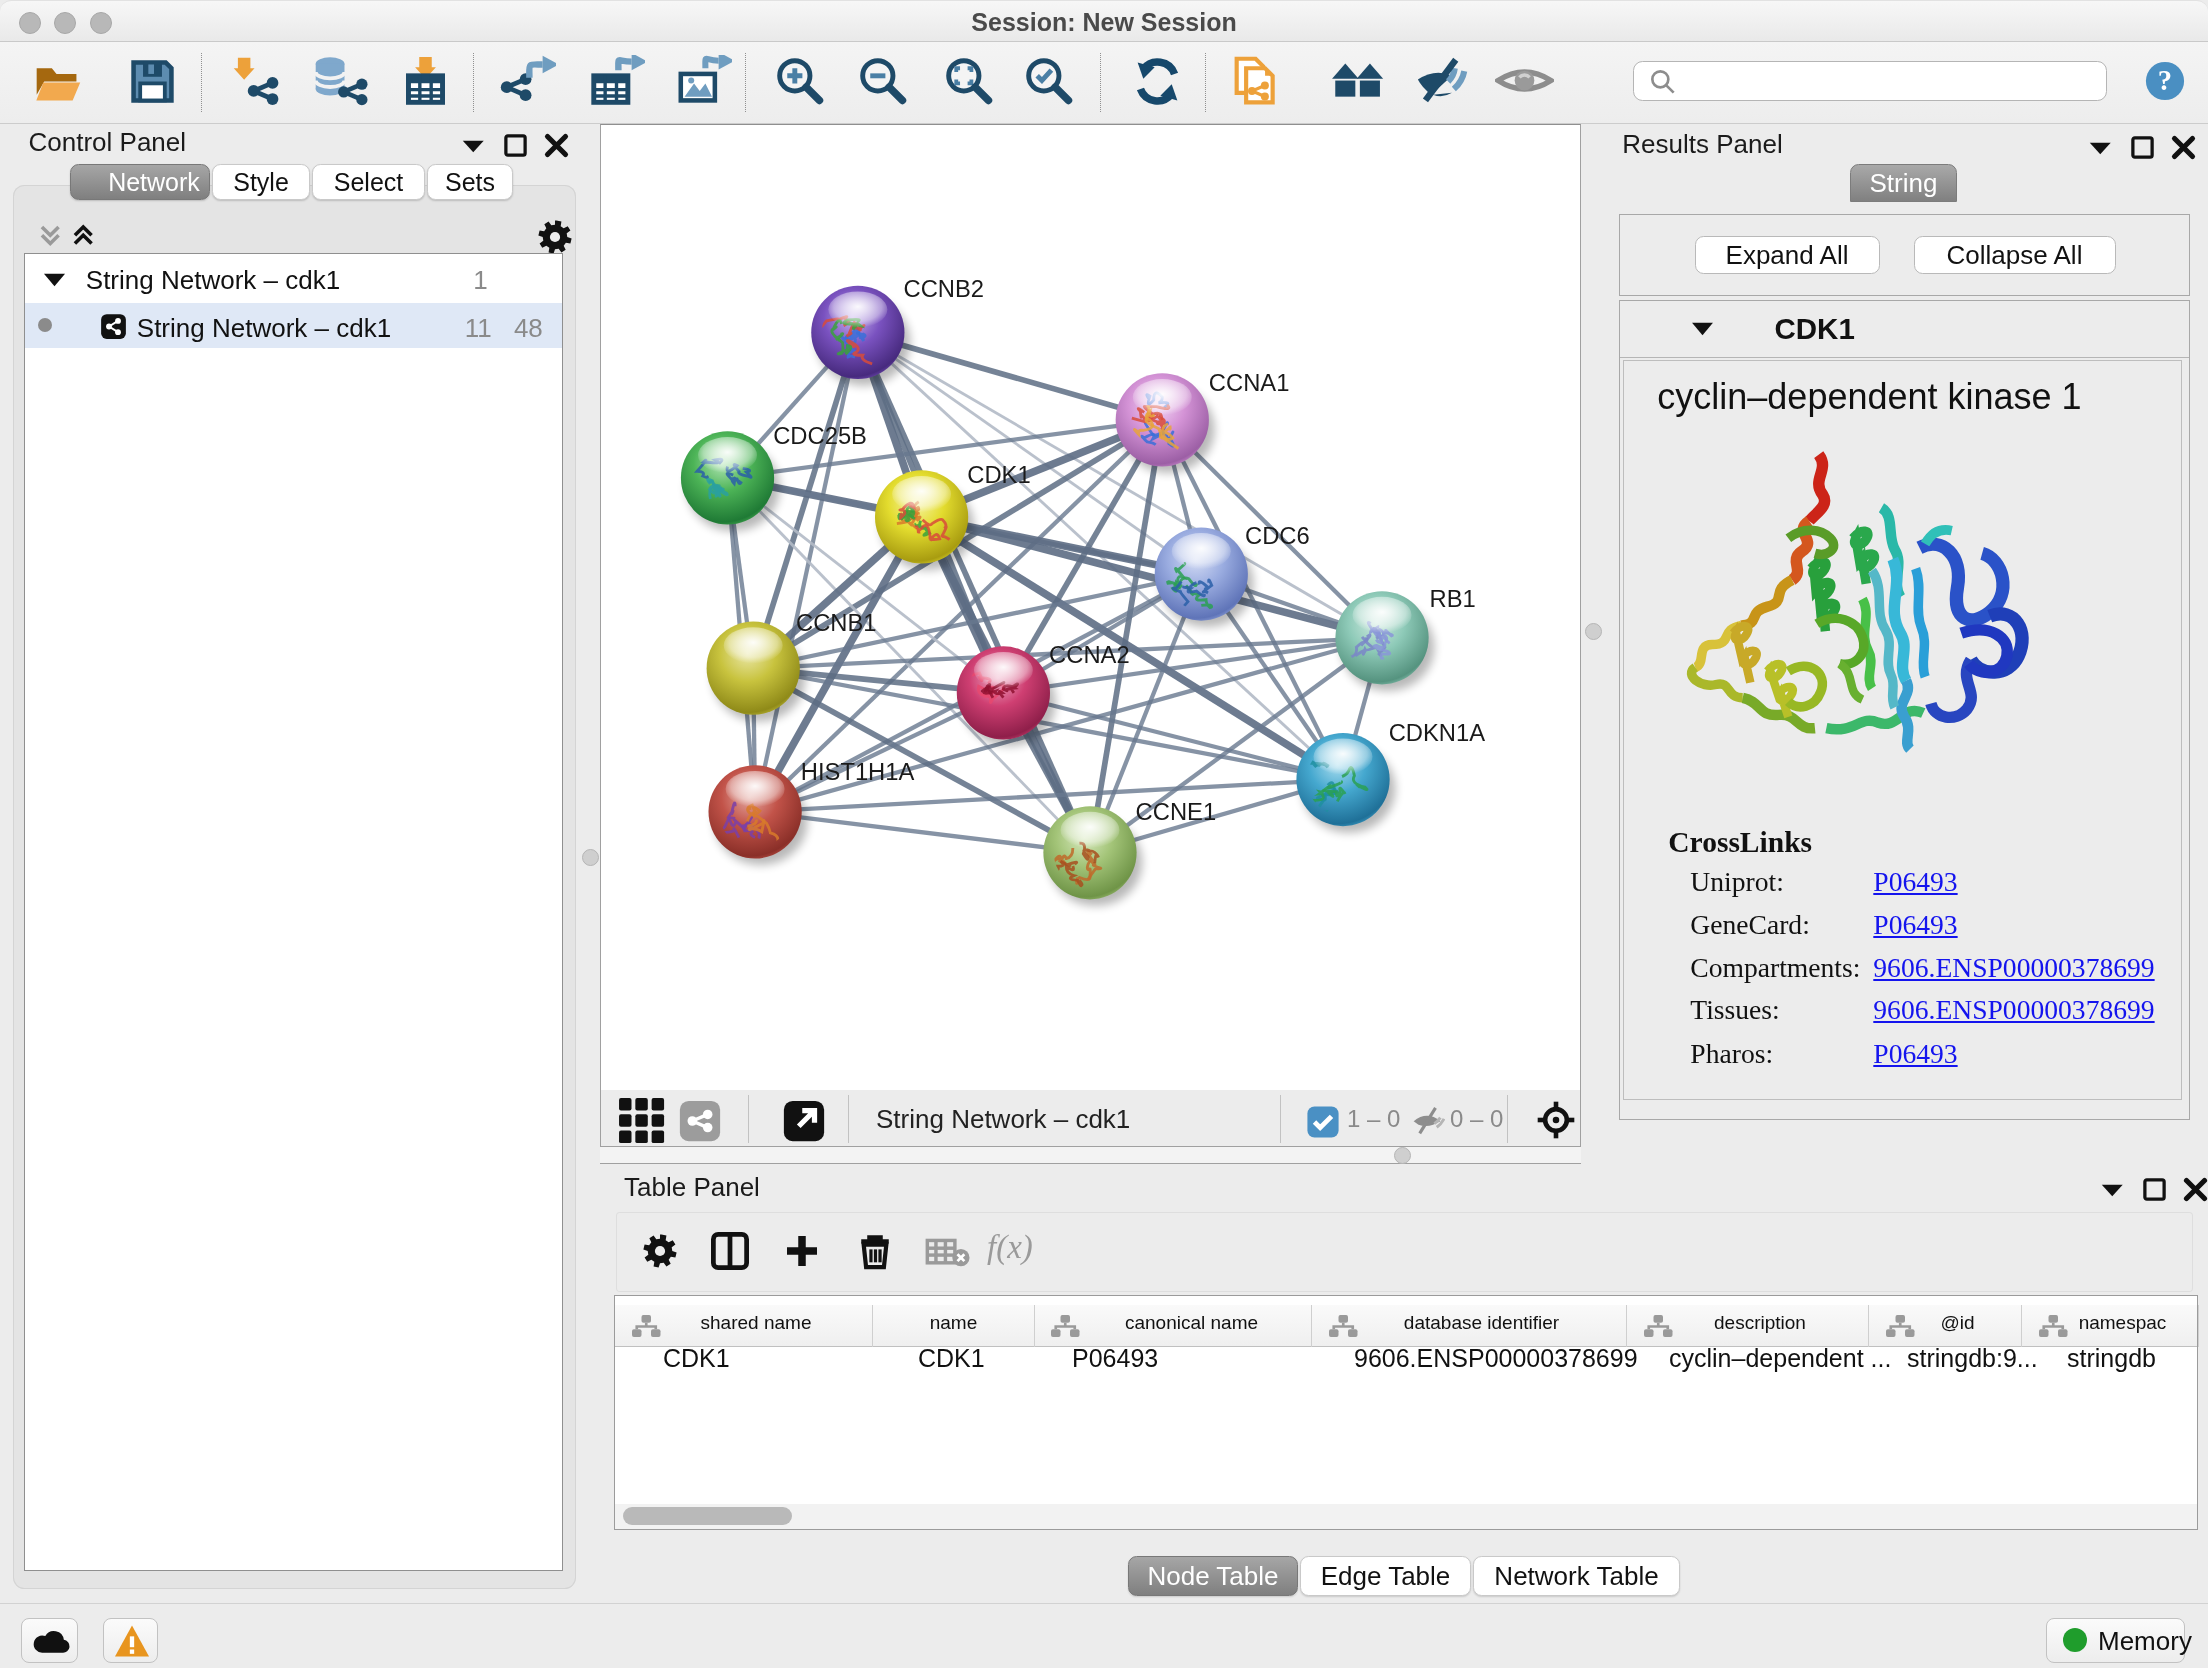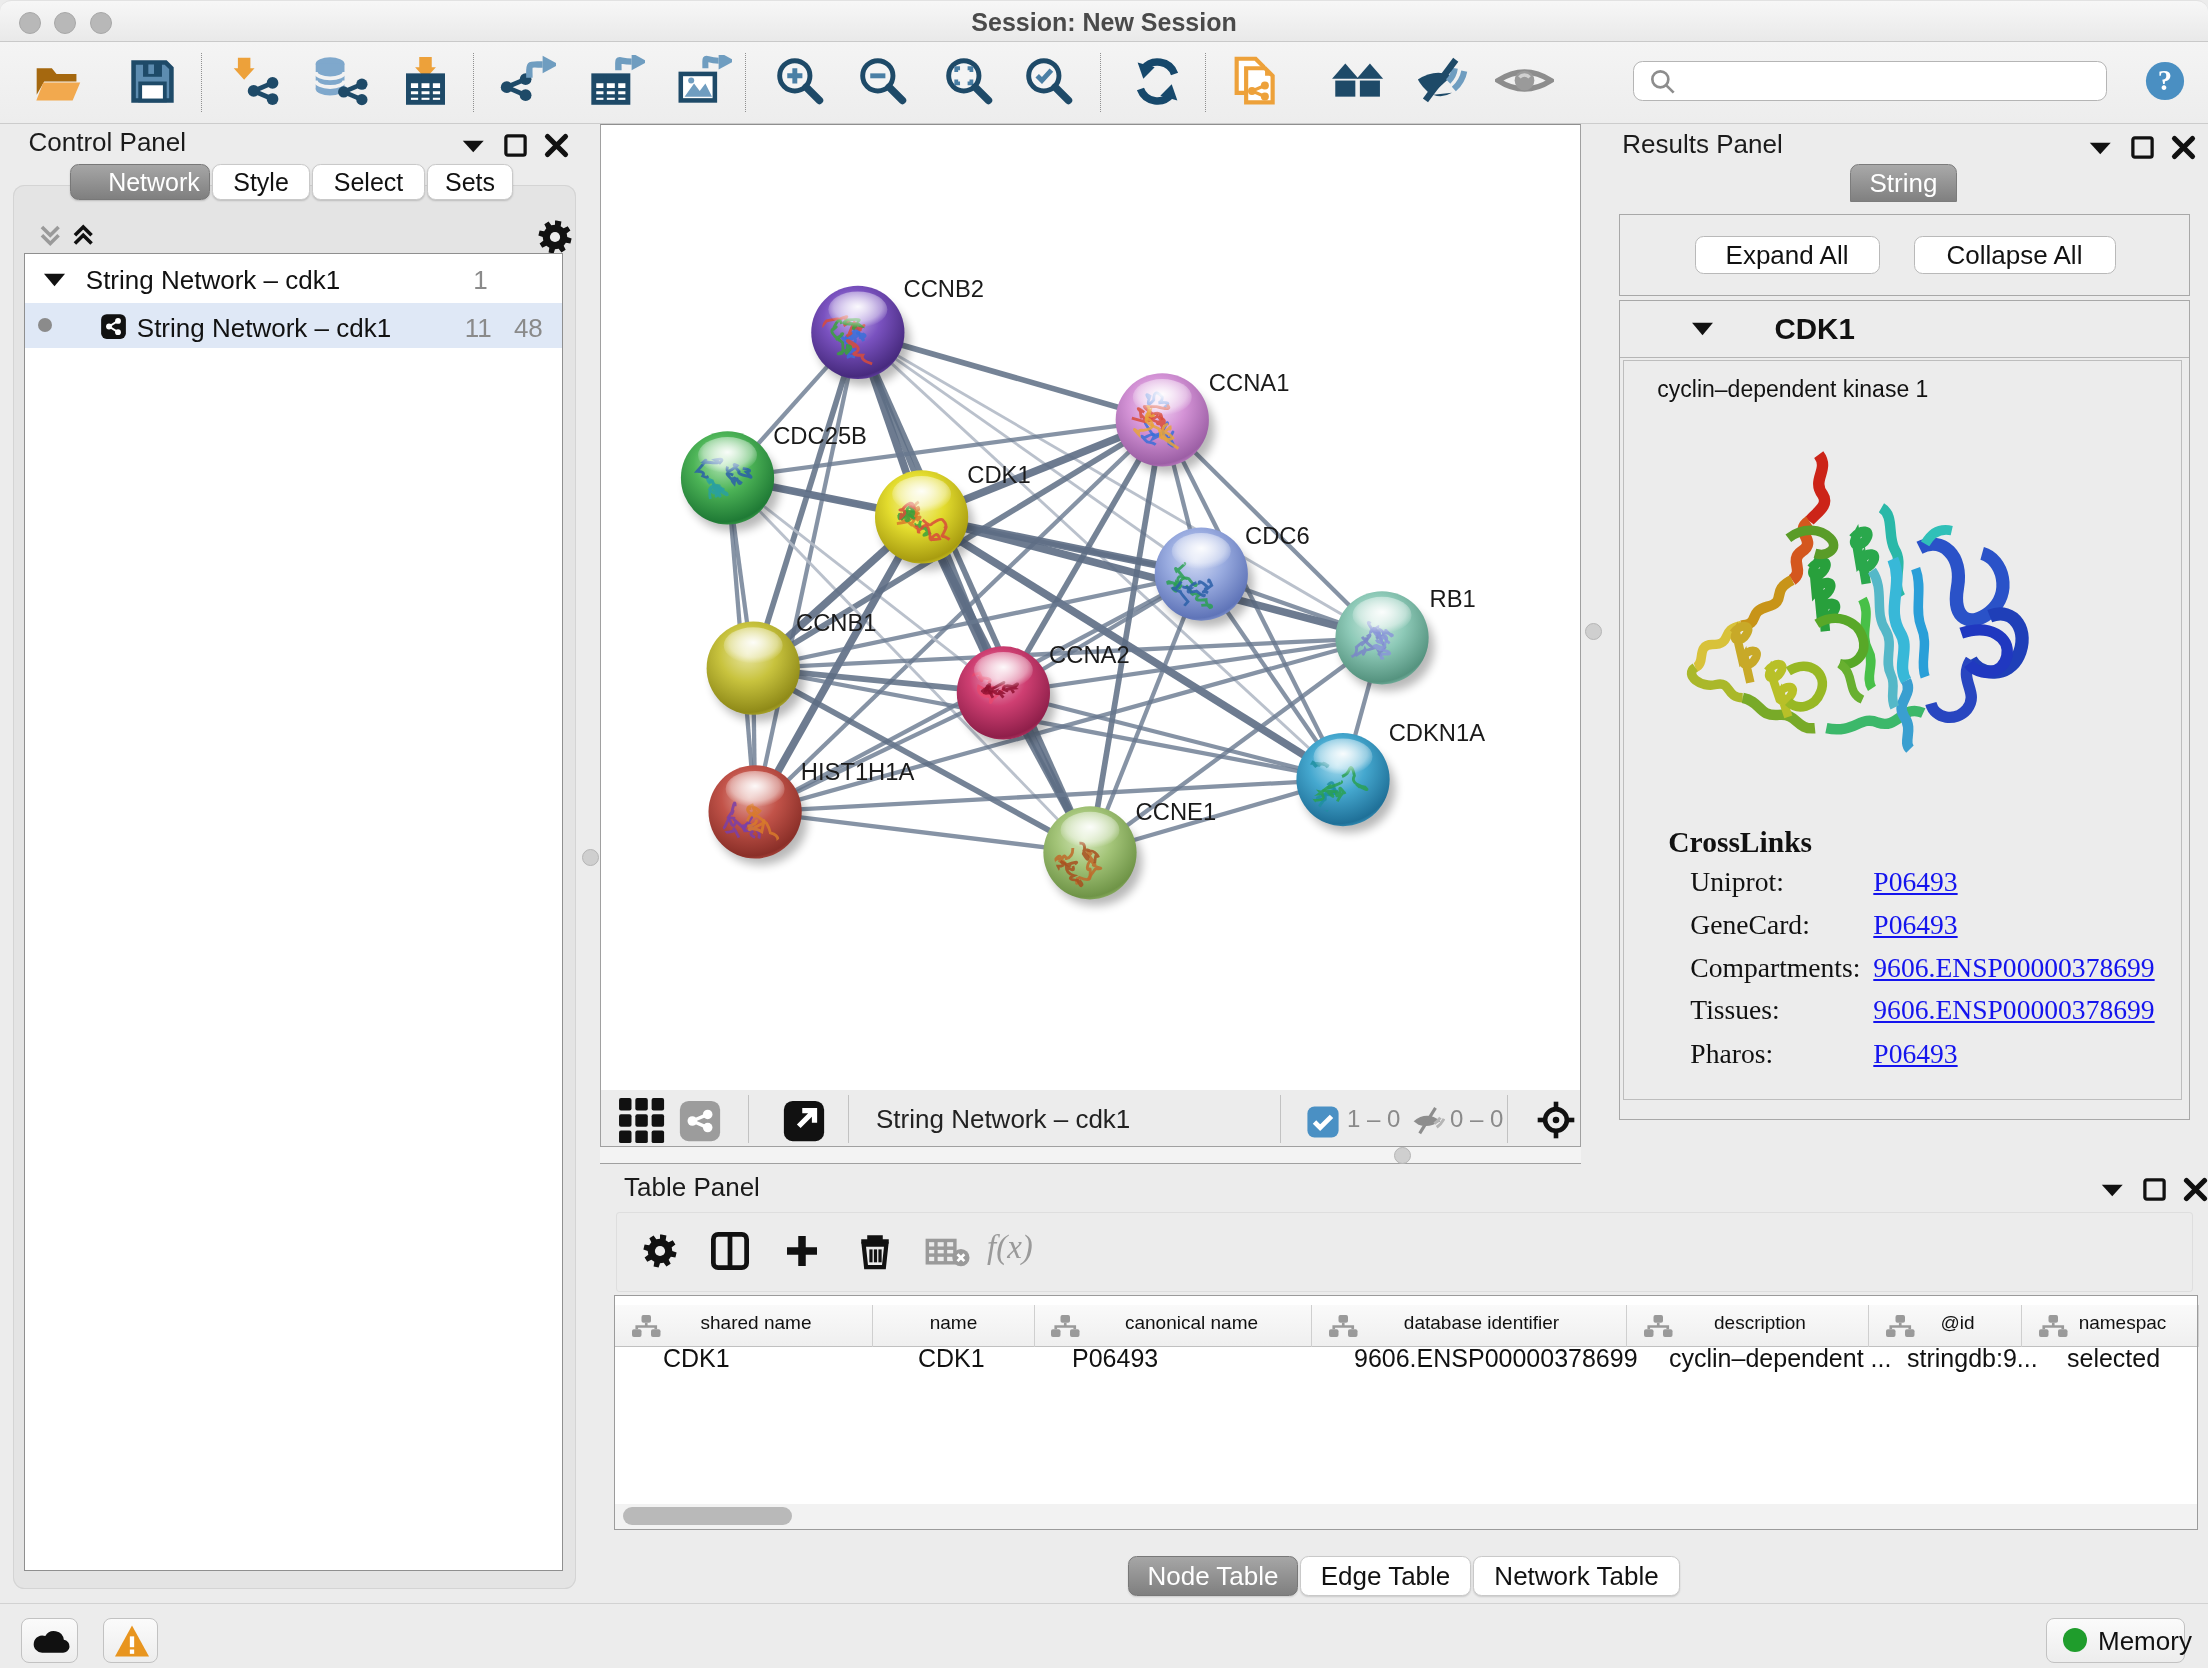--- a/index.html
+++ b/index.html
@@ -711,21 +711,21 @@
     <div class="rbtn" style="left:294px; width:202px;">Collapse All</div>
   </div>
   <div id="rbox2">
     <div id="cdk1head">
       <svg class="abs" style="left:70px;top:19px;" width="25" height="19" viewBox="0 0 26 20">
           <path d="M2 3 L24 3 L13 16 Z" fill="#111"></path>
         </svg>
       <span class="abs" style="left:155px;top:10.5px;font-size:29.5px;font-weight:bold;color:#111;">CDK1</span>
     </div>
     <div id="rinner">
-      <div class="abs" style="left:33px;top:15px;font-size:23px;color:#111;">cyclin–dependent kinase 1</div>
+      <div class="abs" style="left:33px;top:15px;font-size:36px;color:#111;">cyclin–dependent kinase 1</div>
       <svg id="ribbon" class="abs" style="left:52px;top:86px;" width="371" height="323" viewBox="0 0 390 340">
           <path d="M150 8 C162 24 142 34 154 50 C162 62 146 70 140 78" fill="none" stroke="#cc2418" stroke-width="12"></path>
           <path d="M140 78 C122 90 150 98 132 110 C118 120 136 130 122 140" fill="none" stroke="#d4571e" stroke-width="12"></path>
           <path d="M122 140 C98 152 118 162 96 168 C74 174 90 186 68 188" fill="none" stroke="#c89418" stroke-width="11"></path>
           <path d="M68 188 C46 192 60 208 38 208 C20 208 32 228 20 232" fill="none" stroke="#d8c23a" stroke-width="10"></path>
           <path d="M20 232 C8 240 26 254 42 250 C58 246 52 264 70 264" fill="none" stroke="#aab82a" stroke-width="10"></path>
           <path d="M70 264 C90 268 86 284 108 282 C128 280 126 298 146 296" fill="none" stroke="#78aa28" stroke-width="11"></path>
           <path d="M142 128 c9 -11 20 -9 14 1 c-5 9 -16 8 -11 -1 l2 22 c9 -11 20 -9 14 1 c-5 9 -16 8 -11 -1 l2 22 c9 -11 20 -9 14 1 c-5 9 -16 8 -11 -1 l2 22" fill="none" stroke="#28a03c" stroke-width="10"></path>
           <path d="M186 96 c9 -11 20 -9 14 1 c-5 9 -16 8 -11 -1 l4 24 c9 -11 20 -9 14 1 c-5 9 -16 8 -11 -1 l4 24" fill="none" stroke="#2aa84c" stroke-width="10"></path>
           <path d="M118 96 C134 84 152 86 162 96 C172 106 160 116 146 112" fill="none" stroke="#5a9c28" stroke-width="10"></path>
@@ -883,21 +883,21 @@
           <div class="thtxt" style="padding-left:25px;">namespac</div>
         </div>
       </div>
     <div class="trow">
       <span class="abs" style="left:48px;top:5.7px;">CDK1</span>
       <span class="abs" style="left:303px;top:5.7px;">CDK1</span>
       <span class="abs" style="left:457px;top:5.7px;">P06493</span>
       <span class="abs" style="left:739px;top:5.7px;">9606.ENSP00000378699</span>
       <span class="abs" style="left:1054px;top:5.7px;">cyclin–dependent ...</span>
       <span class="abs" style="left:1292px;top:5.7px;">stringdb:9...</span>
-      <span class="abs" style="left:1452px;top:5.7px;">selected</span>
+      <span class="abs" style="left:1452px;top:5.7px;">stringdb</span>
     </div>
     <div id="hscroll">
         <div id="hthumb"></div>
       </div>
   </div>
 </div>
 <div class="btab" style="left:1128px; width:170px; background:linear-gradient(#a6a6a6,#7f7f7f); color:#fff; border-color:#787878;">Node Table</div>
 <div class="btab" style="left:1300px; width:171px;">Edge Table</div>
 <div class="btab" style="left:1473px; width:207px;">Network Table</div>
 

